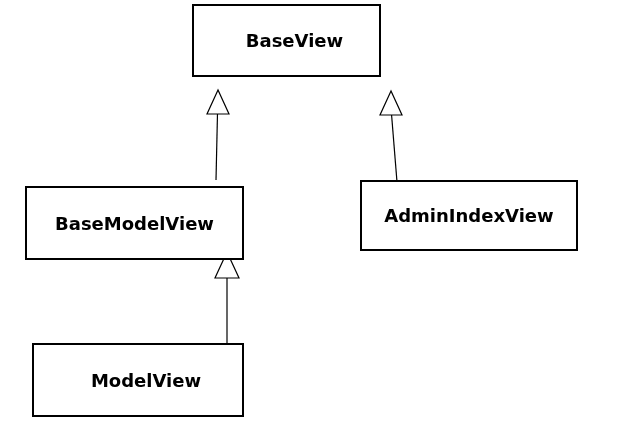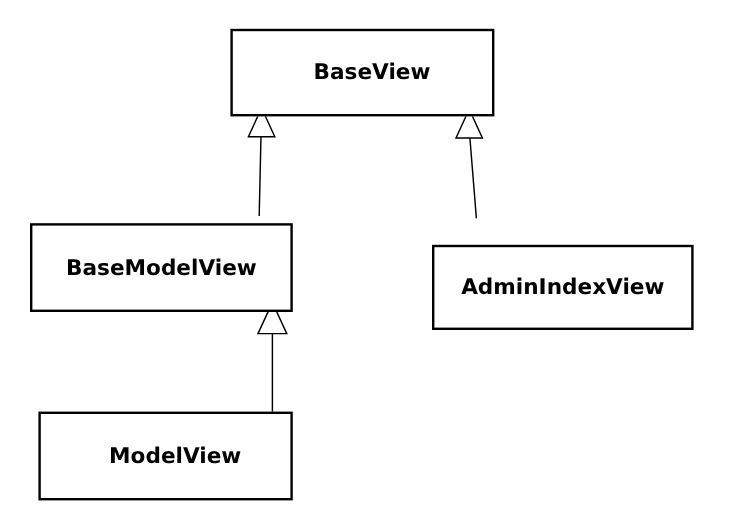--- a/index.html
+++ b/index.html
@@ -29,23 +29,23 @@
     border: 2px solid #000000;
     background: #ffffff;
     display: flex;
     align-items: center;
     justify-content: center;
     font-weight: bold;
     font-size: 18px;
     color: #000000;
     letter-spacing: 0px;
   }
-  .box-baseview       { left: 192px; top: 24px;  width: 220px; height: 73px; padding-left: 16px; }
+  .box-baseview       { left: 192px; top: 4px;  width: 189px; height: 73px; padding-left: 16px; }
   .box-basemodelview  { left: 25px;  top: 186px; width: 219px; height: 74px; }
-  .box-adminindexview { left: 360px; top: 180px; width: 218px; height: 71px; margin-top: 24px; }
+  .box-adminindexview { left: 360px; top: 180px; width: 218px; height: 71px; }
   .box-modelview      { left: 32px;  top: 343px; width: 212px; height: 74px; padding-left: 16px; }
 </style>
 </head>
 <body>
 
 <div class="stage">
 
   <svg class="connectors" width="622" height="441" viewBox="0 0 622 441" xmlns="http://www.w3.org/2000/svg">
 
     <line x1="217.5" y1="113" x2="216" y2="180" stroke="#000000" stroke-width="1.2"></line>

